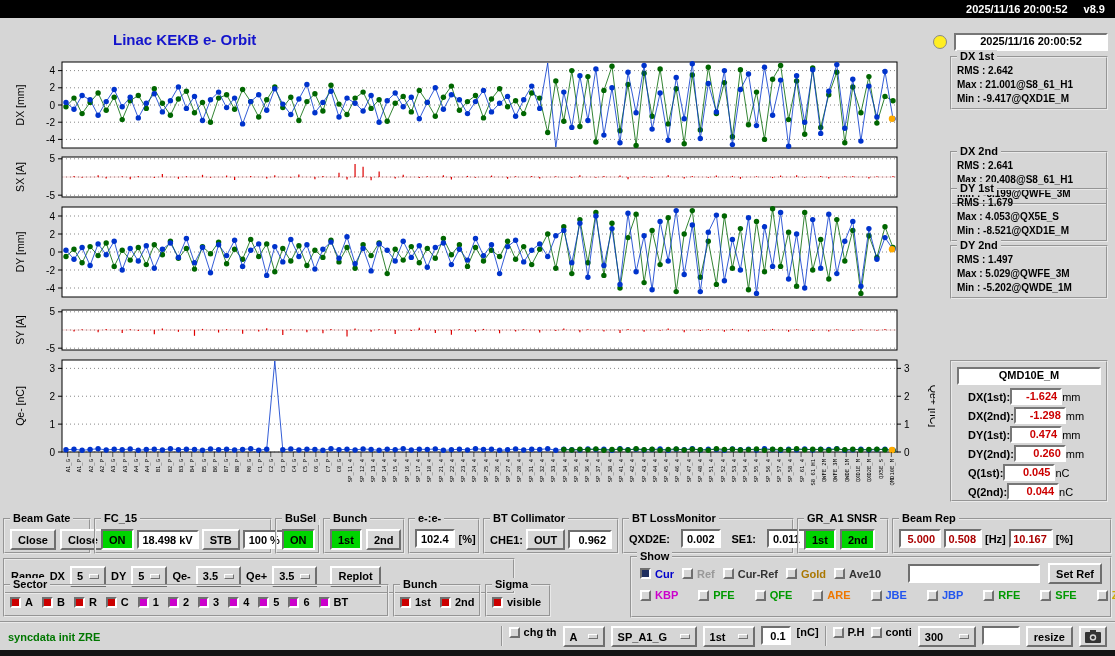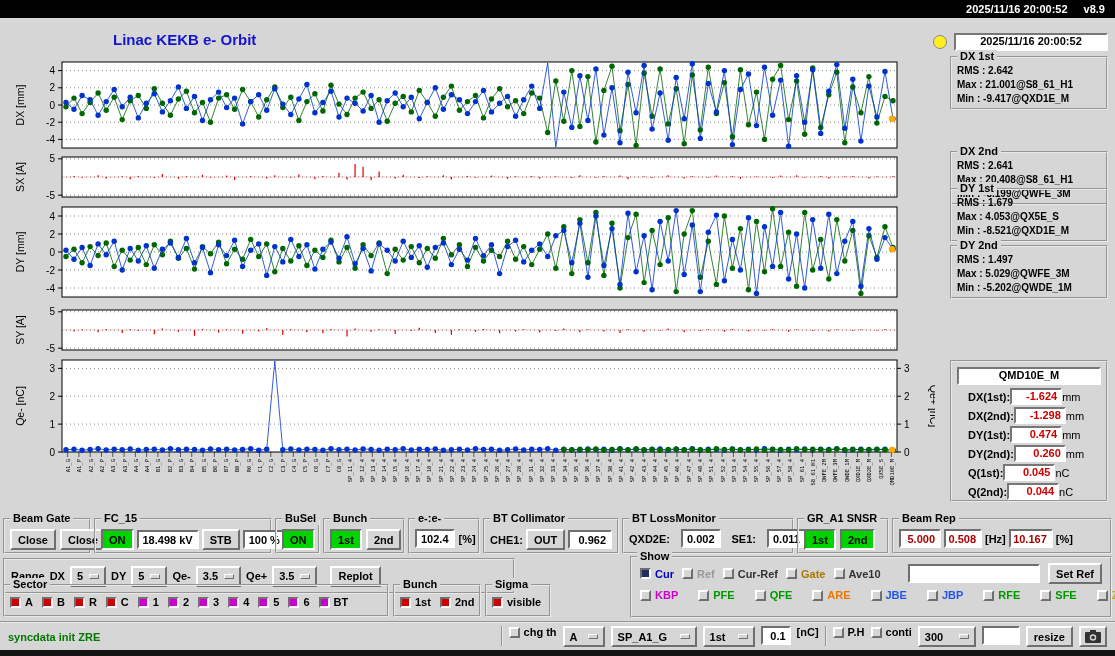--- a/index.html
+++ b/index.html
@@ -1257,21 +1257,21 @@
         <span class="ckw">
           <span class="ck"></span>
           <span class="cklab" style="color: rgb(153, 153, 153);">Ref</span>
         </span>
         <span class="ckw">
           <span class="ck"></span>
           <span class="cklab" style="color: rgb(51, 51, 51);">Cur-Ref</span>
         </span>
         <span class="ckw">
           <span class="ck"></span>
-          <span class="cklab" style="color: rgb(170, 119, 0);">Gate</span>
+          <span class="cklab" style="color: rgb(170, 119, 0);">Gold</span>
         </span>
         <span class="ckw">
           <span class="ck"></span>
           <span class="cklab" style="color: rgb(51, 51, 51);">Ave10</span>
         </span>
         <input class="entry refinput" style="margin-left: auto;" value="">
       <span class="btn">Set Ref</span>
     </div>
     <div class="show-row" id="show-row2" style="gap:20px">
         <span class="ckw">

